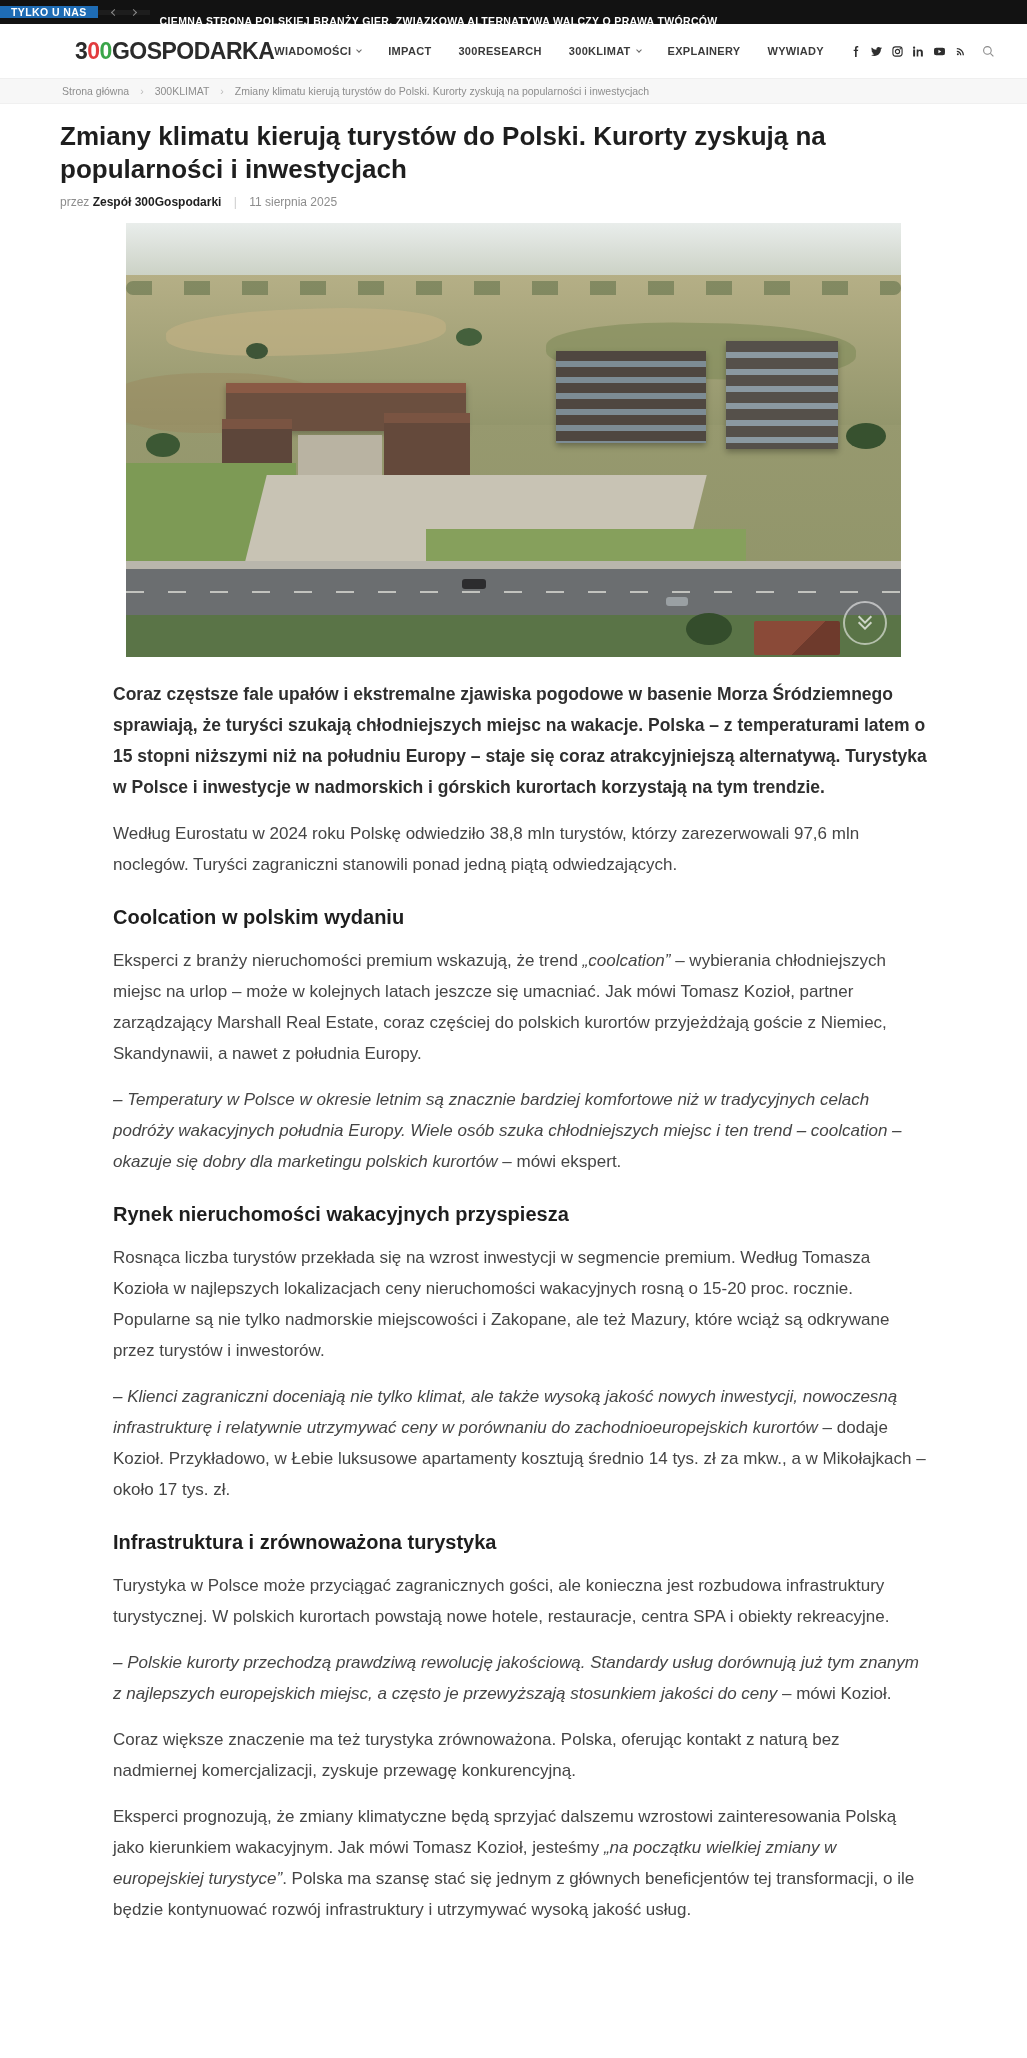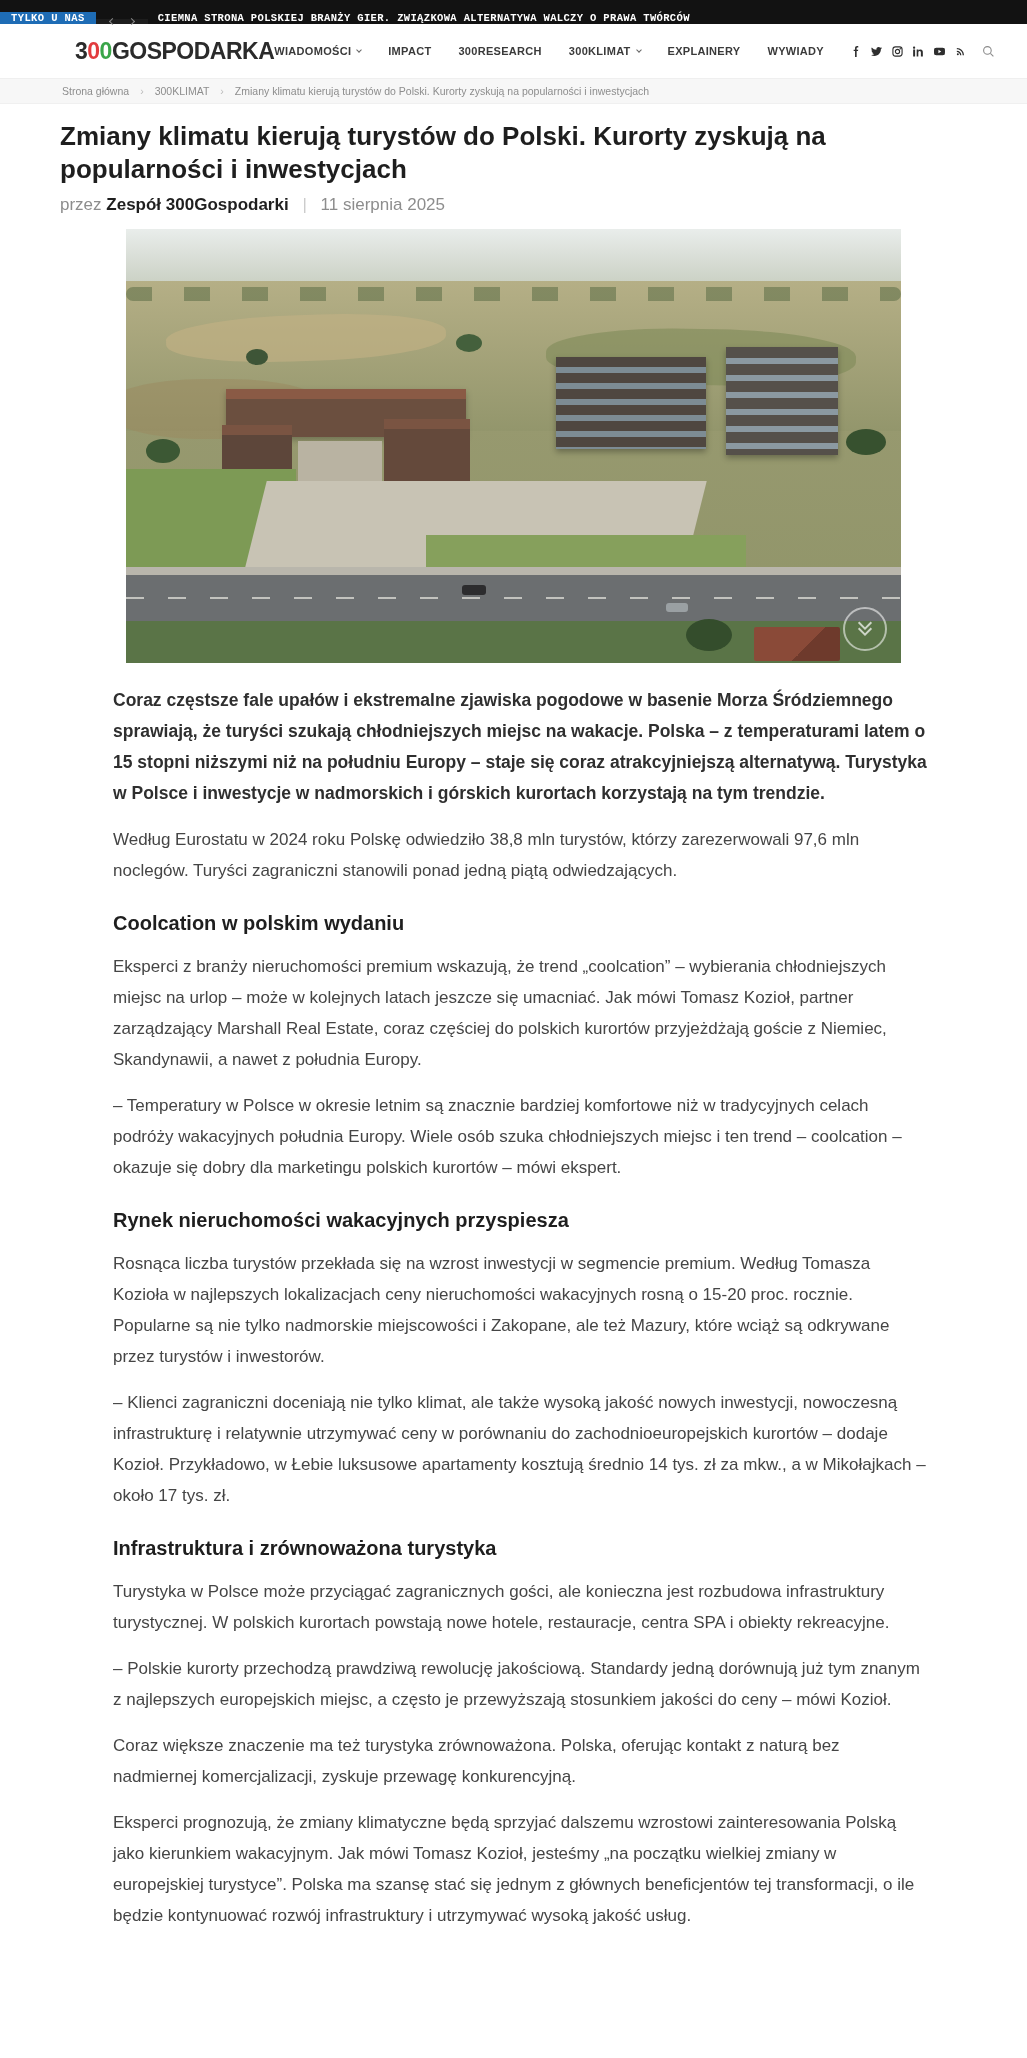--- a/index.html
+++ b/index.html
@@ -1,21 +1,21 @@
 <!DOCTYPE html>
 <html lang="pl"><head>
 <meta charset="utf-8">
 <style>
   *{box-sizing:border-box;}
   html,body{margin:0;padding:0;}
   body{width:1027px;height:2058px;overflow:hidden;background:#fff;
        font-family:"Liberation Sans",sans-serif;-webkit-font-smoothing:antialiased;}
 
   
-  .ticker{height:24px;background:#121212;display:flex;align-items:flex-end;font-family:Liberation Mono, monospace;}
+  .ticker{height:24px;background:#121212;display:flex;align-items:center;}
   .ticker-badge{background:#1e6cb5;color:#fff;font-size:10.5px;font-weight:bold;
     display:flex;align-items:center;padding:0 11px;letter-spacing:.4px;}
   .ticker-arrows{display:flex;align-items:center;gap:14px;padding:0 14px;background:#1d1d1d;}
   .t-arrow{width:5px;height:5px;border-left:1.5px solid #8a8a8a;border-bottom:1.5px solid #8a8a8a;display:inline-block;}
   .t-arrow.left{transform:rotate(45deg);}
   .t-arrow.right{transform:rotate(225deg);}
   .ticker-text{color:#fff;font-size:10.5px;font-weight:bold;letter-spacing:.35px;
     display:flex;align-items:center;padding-left:10px;white-space:nowrap;margin-top:18px;}
 
   
@@ -36,37 +36,37 @@
 
   
   .breadcrumb-bar{height:26px;background:#f7f7f7;border-top:1px solid #efefef;border-bottom:1px solid #f0f0f0;
     display:flex;align-items:center;padding:6px 62px;}
   .bc-item{font-size:10.5px;color:#8d8d8d;text-decoration:none;white-space:nowrap;}
   .bc-sep{color:#bbb;margin:0 11px;font-size:10.5px;}
 
   
   .container{width:907px;margin:0 auto;}
   .article-title{margin:16px 0 0;font-size:26px;line-height:33px;font-weight:700;color:#1e1e1e;}
-  .byline{margin-top:9px;font-size:17px;color:#8d8d8d;}
+  .byline{margin-top:9px;font-size:12px;color:#8d8d8d;}
   .byline .author{color:#1f1f1f;font-weight:bold;}
   .byline .bsep{color:#ccc;margin:0 9px;}
 
   .hero{width:775px;height:434px;margin:14px auto 0;position:relative;overflow:hidden;
     background:linear-gradient(#c9cfc4 0%,#aaab85 18%,#97996f 45%,#8f9468 100%);}
   .hx{position:absolute;}
   .scroll-circle{position:absolute;right:14px;bottom:12px;width:44px;height:44px;border-radius:50%;
     border:2px solid rgba(255,255,255,.55);display:flex;flex-direction:column;align-items:center;justify-content:center;gap:2px;}
   .sc-chev{width:10px;height:10px;border-right:2px solid rgba(255,255,255,.7);
     border-bottom:2px solid rgba(255,255,255,.7);transform:rotate(45deg);margin-top:-6px;}
 
   .article-body{padding:0 40px 0 53px;}
   .lead{margin:22px 0 0;font-size:17.5px;line-height:31px;font-weight:bold;color:#2f2f2f;}
   .para{margin:15px 0 0;font-size:17px;line-height:31px;color:#454545;}
   .sec-h{margin:24px 0 0;font-size:20px;line-height:26px;font-weight:700;color:#1e1e1e;}
-  .it{}
+  .it{font-style:italic;}
 </style>
 </head>
 <body>
 
 <div class="ticker">
   <div class="ticker-badge">TYLKO U NAS</div>
   <div class="ticker-arrows">
     <span class="t-arrow left"></span>
     <span class="t-arrow right"></span>
   </div>
@@ -205,18 +205,18 @@
     <div>
         <p class="para"><span>Według Eurostatu w 2024 roku Polskę odwiedziło 38,8 mln turystów, którzy zarezerwowali 97,6 mln noclegów. Turyści zagraniczni stanowili ponad jedną piątą odwiedzających.</span></p>
         <h2 class="sec-h"><span>Coolcation w polskim wydaniu</span></h2>
         <p class="para"><span>Eksperci z branży nieruchomości premium wskazują, że trend </span><span class="it">„coolcation”</span><span> – wybierania chłodniejszych miejsc na urlop – może w kolejnych latach jeszcze się umacniać. Jak mówi Tomasz Kozioł, partner zarządzający Marshall Real Estate, coraz częściej do polskich kurortów przyjeżdżają goście z Niemiec, Skandynawii, a nawet z południa Europy.</span></p>
         <p class="para"><span class="it">– Temperatury w Polsce w okresie letnim są znacznie bardziej komfortowe niż w tradycyjnych celach podróży wakacyjnych południa Europy. Wiele osób szuka chłodniejszych miejsc i ten trend – coolcation – okazuje się dobry dla marketingu polskich kurortów</span><span> – mówi ekspert.</span></p>
         <h2 class="sec-h"><span>Rynek nieruchomości wakacyjnych przyspiesza</span></h2>
         <p class="para"><span>Rosnąca liczba turystów przekłada się na wzrost inwestycji w segmencie premium. Według Tomasza Kozioła w najlepszych lokalizacjach ceny nieruchomości wakacyjnych rosną o 15-20 proc. rocznie. Popularne są nie tylko nadmorskie miejscowości i Zakopane, ale też Mazury, które wciąż są odkrywane przez turystów i inwestorów.</span></p>
         <p class="para"><span class="it">– Klienci zagraniczni doceniają nie tylko klimat, ale także wysoką jakość nowych inwestycji, nowoczesną infrastrukturę i relatywnie utrzymywać ceny w porównaniu do zachodnioeuropejskich kurortów</span><span> – dodaje Kozioł. Przykładowo, w Łebie luksusowe apartamenty kosztują średnio 14 tys. zł za mkw., a w Mikołajkach – około 17 tys. zł.</span></p>
         <h2 class="sec-h"><span>Infrastruktura i zrównoważona turystyka</span></h2>
         <p class="para"><span>Turystyka w Polsce może przyciągać zagranicznych gości, ale konieczna jest rozbudowa infrastruktury turystycznej. W polskich kurortach powstają nowe hotele, restauracje, centra SPA i obiekty rekreacyjne.</span></p>
-        <p class="para"><span class="it">– Polskie kurorty przechodzą prawdziwą rewolucję jakościową. Standardy jedną dorównują już tym znanym z najlepszych europejskich miejsc, a często je przewyższają stosunkiem jakości do ceny</span><span> – mówi Kozioł.</span></p>
+        <p class="para"><span class="it">– Polskie kurorty przechodzą prawdziwą rewolucję jakościową. Standardy usług dorównują już tym znanym z najlepszych europejskich miejsc, a często je przewyższają stosunkiem jakości do ceny</span><span> – mówi Kozioł.</span></p>
         <p class="para"><span>Coraz większe znaczenie ma też turystyka zrównoważona. Polska, oferując kontakt z naturą bez nadmiernej komercjalizacji, zyskuje przewagę konkurencyjną.</span></p>
         <p class="para"><span>Eksperci prognozują, że zmiany klimatyczne będą sprzyjać dalszemu wzrostowi zainteresowania Polską jako kierunkiem wakacyjnym. Jak mówi Tomasz Kozioł, jesteśmy </span><span class="it">„na początku wielkiej zmiany w europejskiej turystyce”</span><span>. Polska ma szansę stać się jednym z głównych beneficjentów tej transformacji, o ile będzie kontynuować rozwój infrastruktury i utrzymywać wysoką jakość usług.</span></p>
       </div>
   </div>
 </div>
 
 </body></html>

